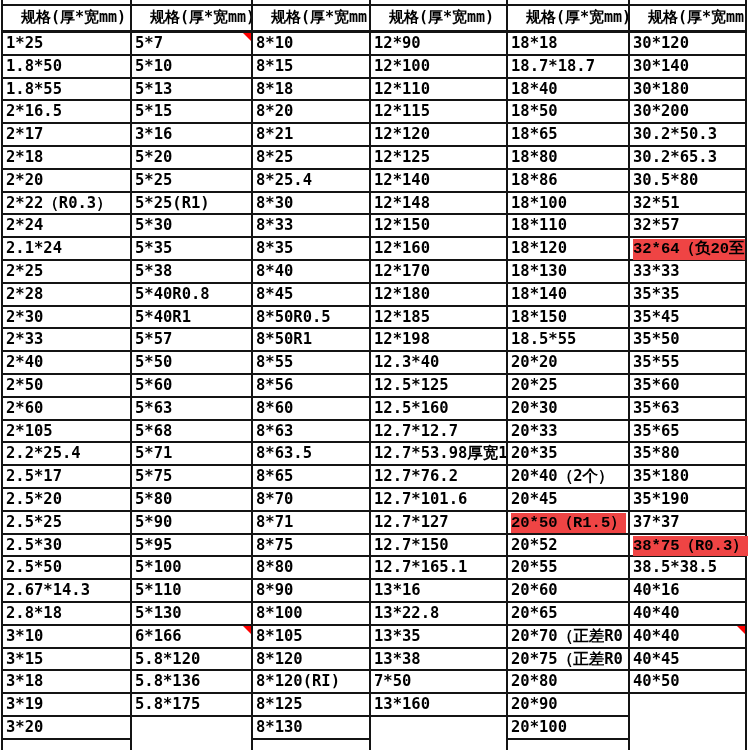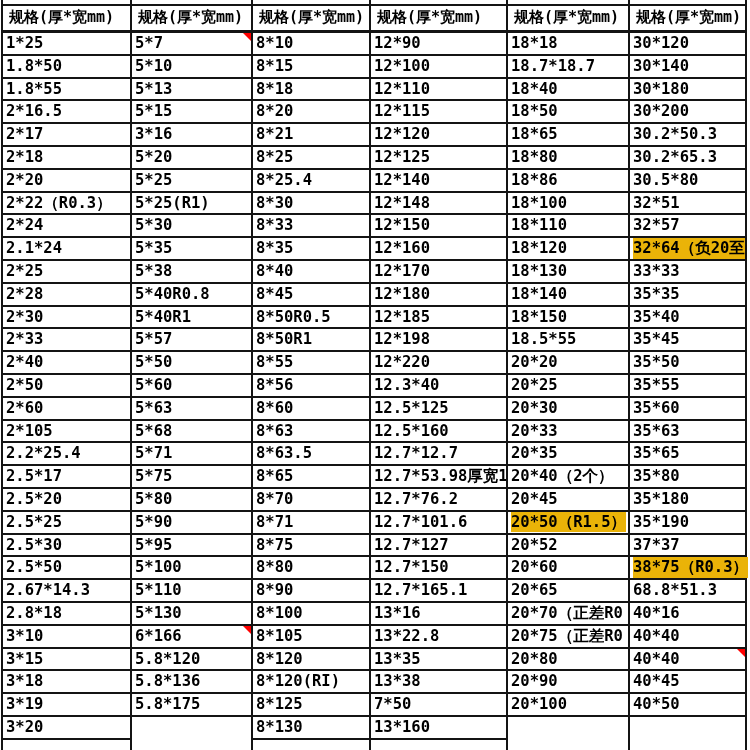--- a/index.html
+++ b/index.html
@@ -24,41 +24,42 @@
     box-sizing:border-box;
     height:4px;
   }
   .hdr{
     box-sizing:border-box;
     height:29px;
     border-top:2px solid var(--grid);
     border-bottom:3px solid var(--grid);
     line-height:23px;
     font-size:15px;
-    padding-left:6px;
+    padding-left:18px;
     white-space:nowrap;
     overflow:hidden;
   }
   .cell{
     position:relative;
     box-sizing:border-box;
     height:22.806px;
     border-bottom:2px solid var(--grid);
     line-height:20.5px;
     font-size:15.5px;
     padding-left:3px;
     white-space:nowrap;
     overflow:hidden;
   }
   .cell.filler{border-bottom:none;}
   .cell.ovf{overflow:visible;z-index:3;}
   .cell.ovf .txt{
     position:relative;z-index:3;
-    background:#eab308;
+    background:#ef4444;
     display:inline-block;
+    font-family:Liberation Mono, monospace;
   }
   .marker{
     position:absolute;
     top:0;right:0;
     width:0;height:0;
     border-left:8px solid transparent;
     border-top:8px solid var(--marker);
     z-index:4;
   }
 </style>
@@ -183,21 +184,20 @@
       <div class="cell"><span class="txt">12*120</span></div>
       <div class="cell"><span class="txt">12*125</span></div>
       <div class="cell"><span class="txt">12*140</span></div>
       <div class="cell"><span class="txt">12*148</span></div>
       <div class="cell"><span class="txt">12*150</span></div>
       <div class="cell"><span class="txt">12*160</span></div>
       <div class="cell"><span class="txt">12*170</span></div>
       <div class="cell"><span class="txt">12*180</span></div>
       <div class="cell"><span class="txt">12*185</span></div>
       <div class="cell"><span class="txt">12*198</span></div>
-      <div class="cell"><span class="txt">12*220</span></div>
       <div class="cell"><span class="txt">12.3*40</span></div>
       <div class="cell"><span class="txt">12.5*125</span></div>
       <div class="cell"><span class="txt">12.5*160</span></div>
       <div class="cell"><span class="txt">12.7*12.7</span></div>
       <div class="cell"><span class="txt">12.7*53.98厚宽1</span></div>
       <div class="cell"><span class="txt">12.7*76.2</span></div>
       <div class="cell"><span class="txt">12.7*101.6</span></div>
       <div class="cell"><span class="txt">12.7*127</span></div>
       <div class="cell"><span class="txt">12.7*150</span></div>
       <div class="cell"><span class="txt">12.7*165.1</span></div>
@@ -228,20 +228,21 @@
       <div class="cell"><span class="txt">18.5*55</span></div>
       <div class="cell"><span class="txt">20*20</span></div>
       <div class="cell"><span class="txt">20*25</span></div>
       <div class="cell"><span class="txt">20*30</span></div>
       <div class="cell"><span class="txt">20*33</span></div>
       <div class="cell"><span class="txt">20*35</span></div>
       <div class="cell"><span class="txt">20*40（2个）</span></div>
       <div class="cell"><span class="txt">20*45</span></div>
       <div class="cell ovf"><span class="txt">20*50（R1.5）</span></div>
       <div class="cell"><span class="txt">20*52</span></div>
+      <div class="cell"><span class="txt">20*55</span></div>
       <div class="cell"><span class="txt">20*60</span></div>
       <div class="cell"><span class="txt">20*65</span></div>
       <div class="cell"><span class="txt">20*70（正差R0</span></div>
       <div class="cell"><span class="txt">20*75（正差R0</span></div>
       <div class="cell"><span class="txt">20*80</span></div>
       <div class="cell"><span class="txt">20*90</span></div>
       <div class="cell"><span class="txt">20*100</span></div>
       <div class="cell filler"></div>
     </div>
     <div class="col last" style="left: 628px; width: 119px;">
@@ -252,33 +253,32 @@
       <div class="cell"><span class="txt">30*180</span></div>
       <div class="cell"><span class="txt">30*200</span></div>
       <div class="cell"><span class="txt">30.2*50.3</span></div>
       <div class="cell"><span class="txt">30.2*65.3</span></div>
       <div class="cell"><span class="txt">30.5*80</span></div>
       <div class="cell"><span class="txt">32*51</span></div>
       <div class="cell"><span class="txt">32*57</span></div>
       <div class="cell ovf"><span class="txt">32*64（负20至</span></div>
       <div class="cell"><span class="txt">33*33</span></div>
       <div class="cell"><span class="txt">35*35</span></div>
-      <div class="cell"><span class="txt">35*40</span></div>
       <div class="cell"><span class="txt">35*45</span></div>
       <div class="cell"><span class="txt">35*50</span></div>
       <div class="cell"><span class="txt">35*55</span></div>
       <div class="cell"><span class="txt">35*60</span></div>
       <div class="cell"><span class="txt">35*63</span></div>
       <div class="cell"><span class="txt">35*65</span></div>
       <div class="cell"><span class="txt">35*80</span></div>
       <div class="cell"><span class="txt">35*180</span></div>
       <div class="cell"><span class="txt">35*190</span></div>
       <div class="cell"><span class="txt">37*37</span></div>
       <div class="cell ovf"><span class="txt">38*75（R0.3）</span></div>
-      <div class="cell"><span class="txt">68.8*51.3</span></div>
+      <div class="cell"><span class="txt">38.5*38.5</span></div>
       <div class="cell"><span class="txt">40*16</span></div>
       <div class="cell"><span class="txt">40*40</span></div>
       <div class="cell"><span class="txt">40*40</span><div class="marker"></div></div>
       <div class="cell"><span class="txt">40*45</span></div>
       <div class="cell"><span class="txt">40*50</span></div>
       <div class="cell filler"></div>
     </div>
   </div>
 
 </body></html>

